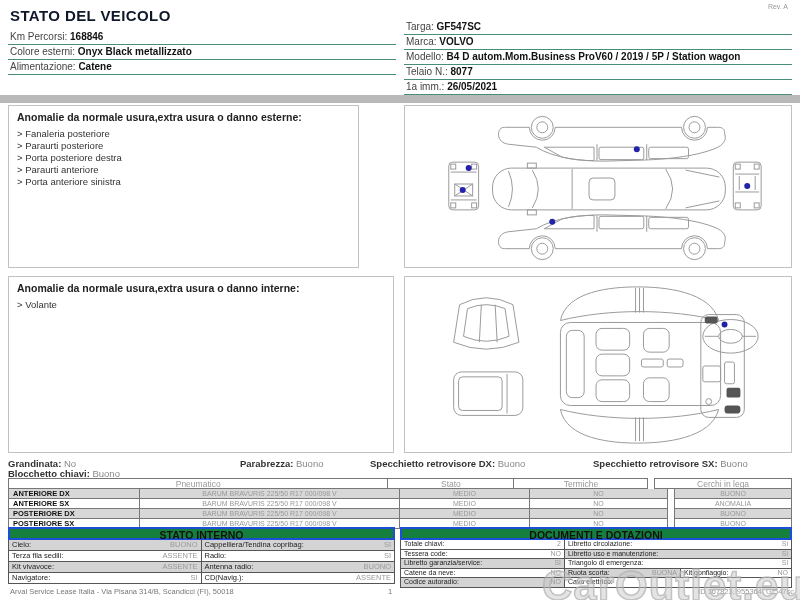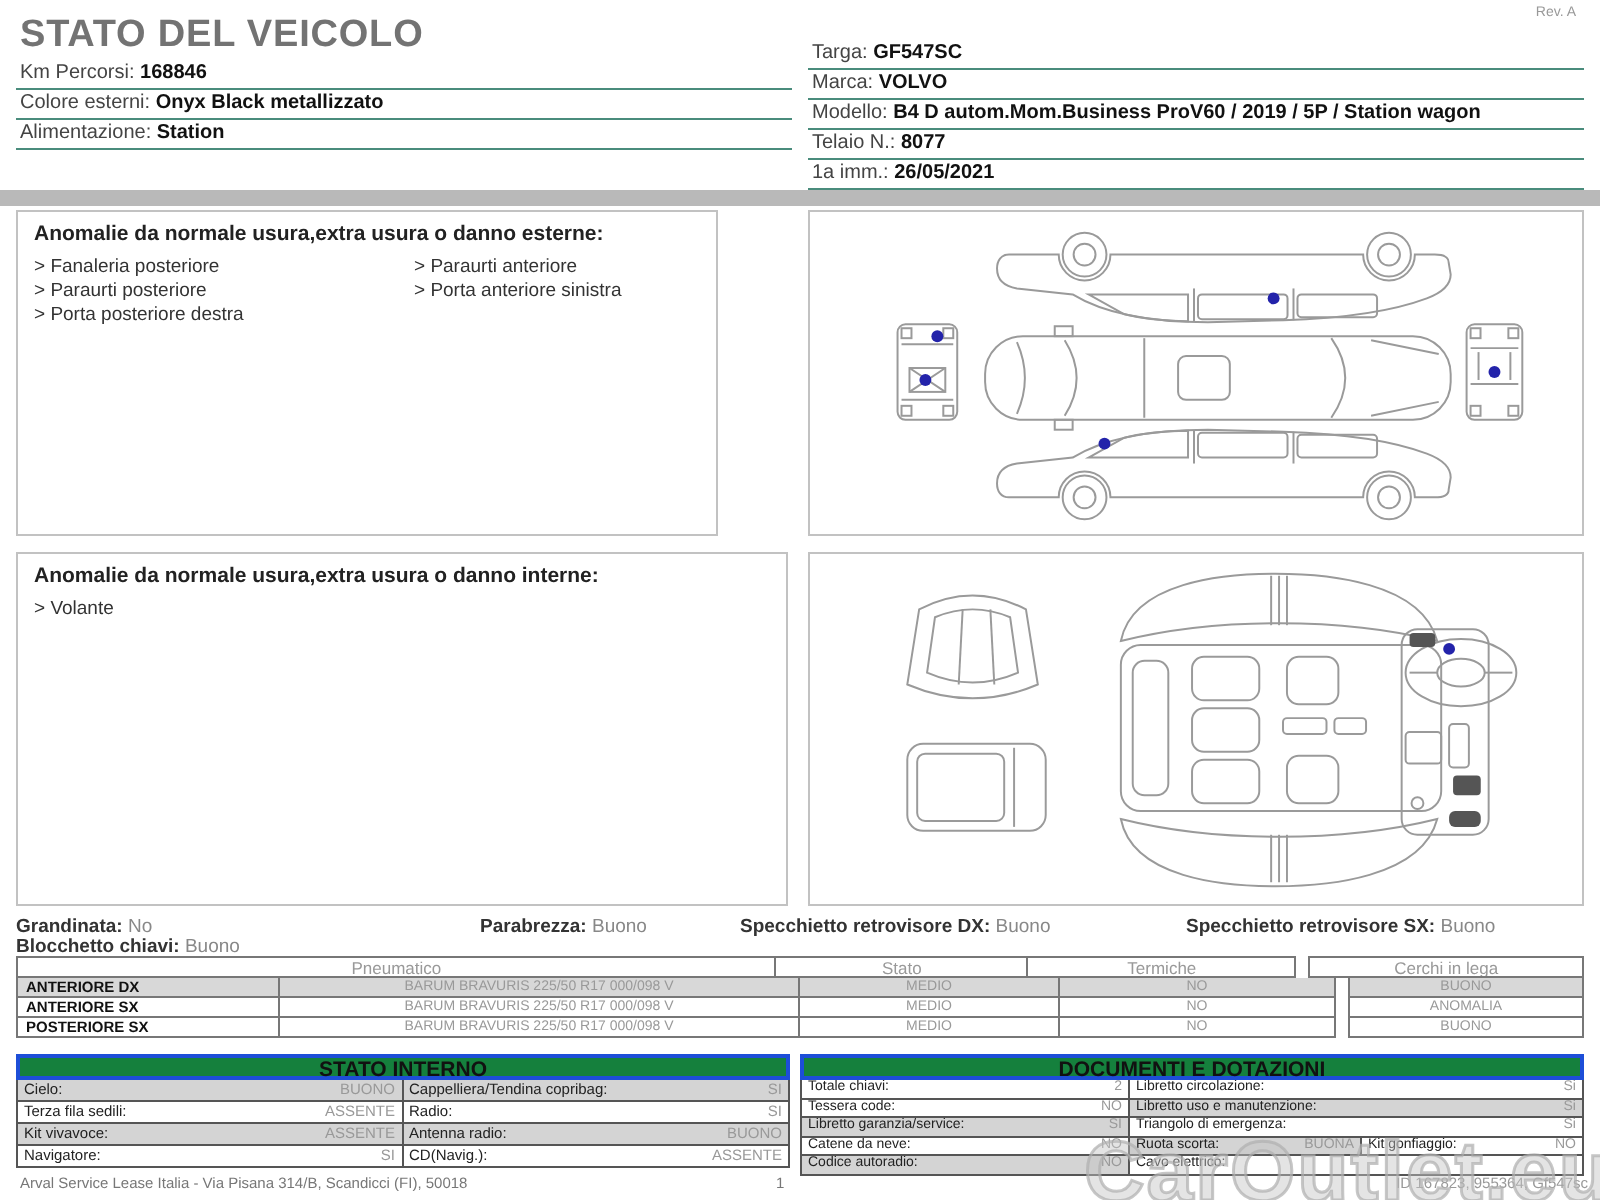--- a/index.html
+++ b/index.html
@@ -1,40 +1,40 @@
 <!DOCTYPE html>
 <html><head>
 <meta charset="utf-8">
 <style>
   * { margin:0; padding:0; box-sizing:border-box; }
   body { background:#fff; }
   .page { position:relative; width:800px; height:600px; background:#fff;
           font-family:"Liberation Sans", sans-serif; color:#333; overflow:hidden; }
 
   .rev { position:absolute; top:3px; right:12px; font-size:7px; color:#999; }
-  .title { position:absolute; top:7px; left:10px; font-size:19px; font-weight:bold;
-           color:#737373; letter-spacing:.4px; }
+  .title { position:absolute; top:7px; left:10px; font-size:15px; font-weight:bold;
+           color:#0f172a; letter-spacing:.4px; }
 
   .info-left  { position:absolute; left:8px;  top:30px; width:388px; }
   .info-right { position:absolute; left:404px; top:20px; width:388px; }
   .field { border-bottom:1px solid #4a8c7c; padding:1px 2px 2px; font-size:10px; line-height:11px; }
   .field .lab { color:#444; }
   .field .val { font-weight:bold; color:#111; }
 
   .divider { position:absolute; top:95px; left:0; width:800px; height:8px; background:#b9b9b9; }
 
   .panel { position:absolute; border:1px solid #c2c2c2; background:#fff; }
   #anom-ext { left:8px;  top:105px; width:351px; height:163px; padding:5px 8px; }
   #diag-ext { left:404px; top:105px; width:388px; height:163px; }
   #anom-int { left:8px;  top:276px; width:386px; height:177px; padding:5px 8px; }
   #diag-int { left:404px; top:276px; width:388px; height:177px; }
   .panel svg { display:block; width:100%; height:100%; }
 
   .anom-title { font-size:10.5px; font-weight:bold; color:#222; margin-bottom:5px; }
-  .anom-cols { display:flex; }
+  .anom-cols { display:flex;flex-direction:column; }
   .anom-col { font-size:9.5px; color:#333; line-height:12px; }
   .anom-col.c1 { width:190px; }
   .anom-item::before { content:">\00a0"; }
 
   .cond-strip { position:absolute; left:8px; top:459px; width:784px; height:20px; font-size:9.5px; }
   .cond { position:absolute; white-space:nowrap; line-height:10px; }
   #cond-0 { left:0;     top:0; }
   #cond-1 { left:0;     top:10px; }
   #cond-2 { left:232px; top:0; }
   #cond-3 { left:362px; top:0; }
@@ -98,21 +98,21 @@
     <div class="field">
       <span class="lab">Km Percorsi:</span>
       <span class="val">168846</span>
     </div>
     <div class="field">
       <span class="lab">Colore esterni:</span>
       <span class="val">Onyx Black metallizzato</span>
     </div>
     <div class="field">
       <span class="lab">Alimentazione:</span>
-      <span class="val">Station</span>
+      <span class="val">Catene</span>
     </div>
   </div>
 
   <div class="info-right">
     <div class="field">
       <span class="lab">Targa:</span>
       <span class="val">GF547SC</span>
     </div>
     <div class="field">
       <span class="lab">Marca:</span>
@@ -308,20 +308,28 @@
       <div class="tcell tc-cl">BUONO</div>
     </div>
     <div class="trow">
       <div class="tcell tc-pos">ANTERIORE SX</div>
       <div class="tcell tc-spec">BARUM BRAVURIS 225/50 R17 000/098 V</div>
       <div class="tcell tc-st">MEDIO</div>
       <div class="tcell tc-tm">NO</div>
       <div class="tcell tc-gap"></div>
       <div class="tcell tc-cl">ANOMALIA</div>
     </div>
+    <div class="trow shaded">
+      <div class="tcell tc-pos">POSTERIORE DX</div>
+      <div class="tcell tc-spec">BARUM BRAVURIS 225/50 R17 000/098 V</div>
+      <div class="tcell tc-st">MEDIO</div>
+      <div class="tcell tc-tm">NO</div>
+      <div class="tcell tc-gap"></div>
+      <div class="tcell tc-cl">BUONO</div>
+    </div>
     <div class="trow">
       <div class="tcell tc-pos">POSTERIORE SX</div>
       <div class="tcell tc-spec">BARUM BRAVURIS 225/50 R17 000/098 V</div>
       <div class="tcell tc-st">MEDIO</div>
       <div class="tcell tc-tm">NO</div>
       <div class="tcell tc-gap"></div>
       <div class="tcell tc-cl">BUONO</div>
     </div>
   </div>
 

